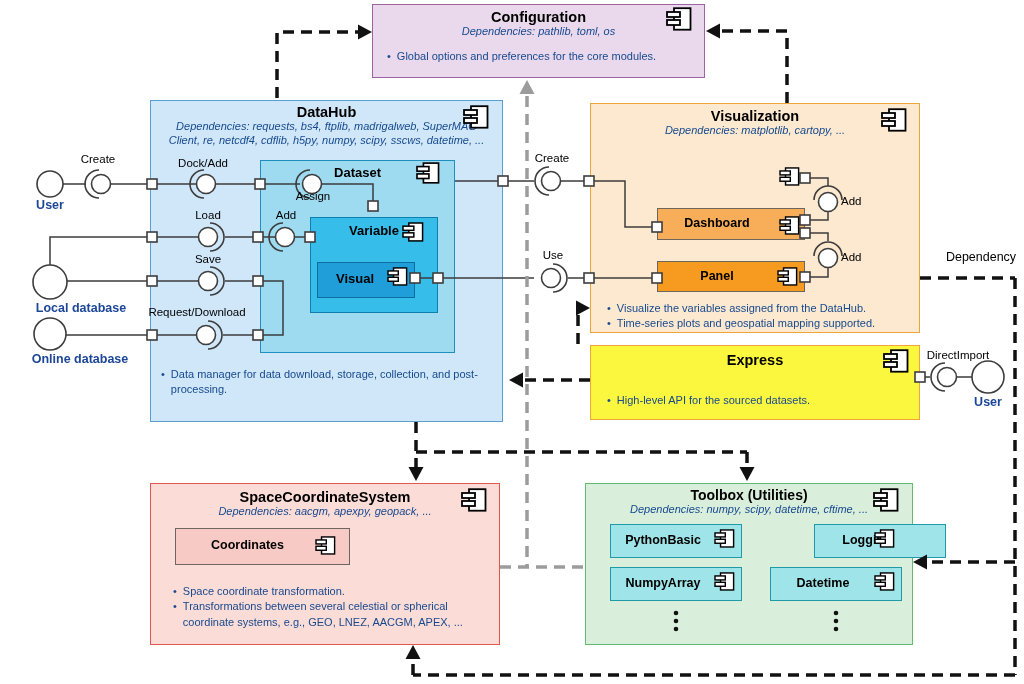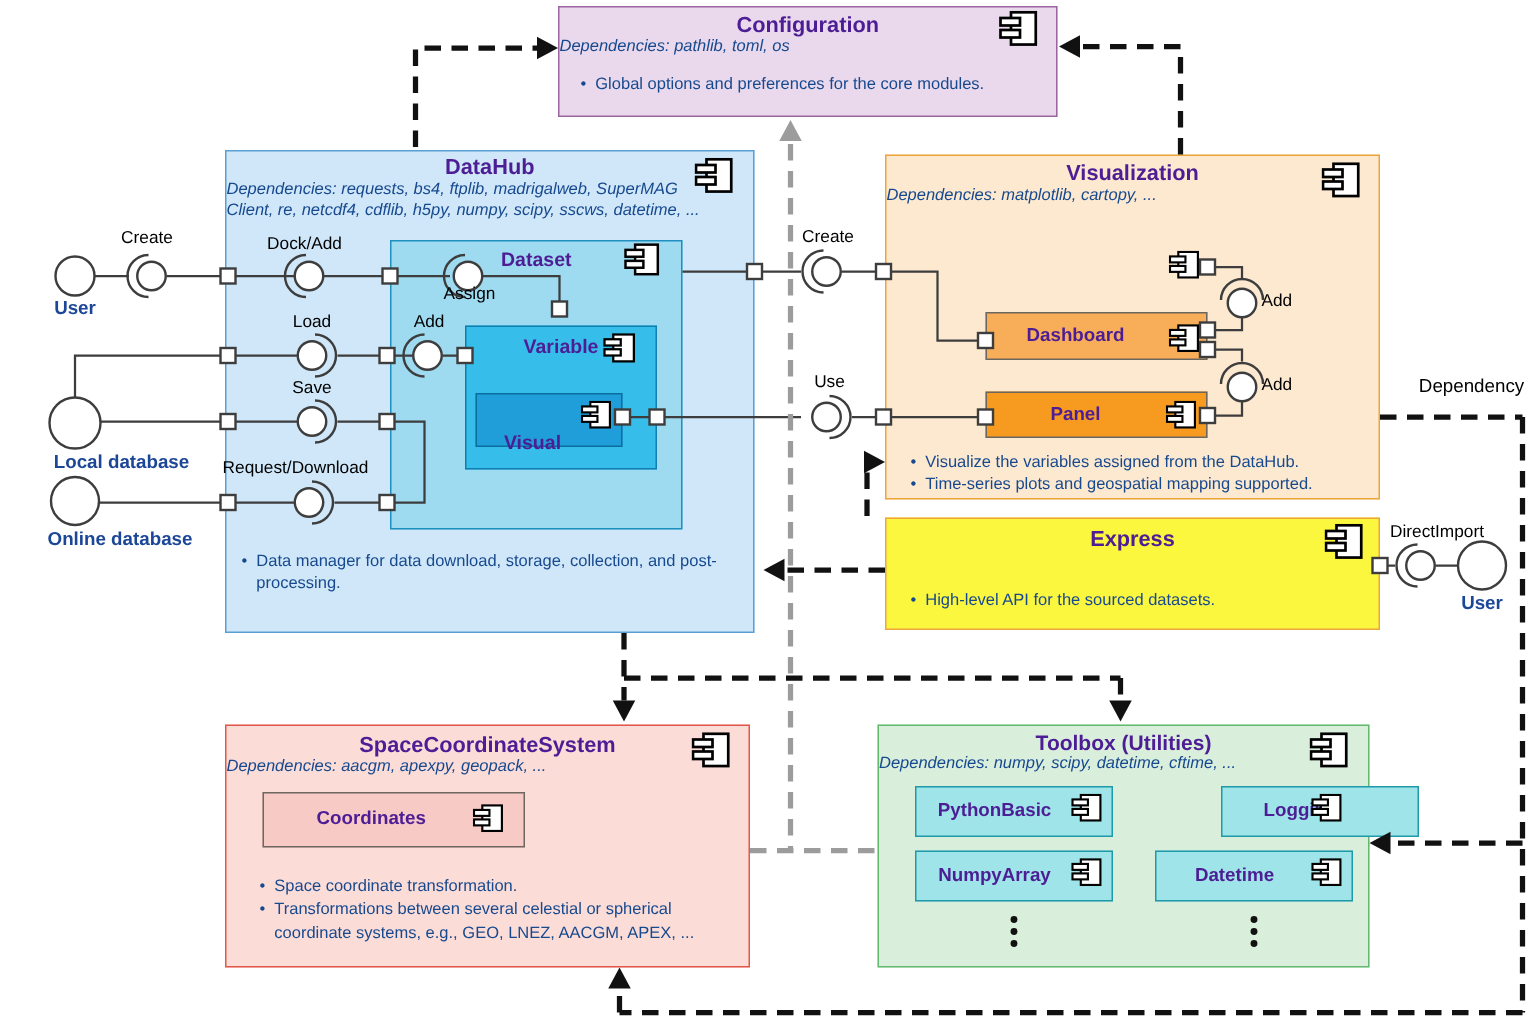--- a/index.html
+++ b/index.html
@@ -1,38 +1,38 @@
 <!DOCTYPE html>
 <html><head>
 <meta charset="utf-8">
 <style>
   html,body{margin:0;padding:0;background:#fff;}
   #stage{position:relative;width:1024px;height:684px;background:#fff;overflow:hidden;
          font-family:"Liberation Sans","DejaVu Sans",sans-serif;color:#000;}
   #wires{position:absolute;left:0;top:0;z-index:5;pointer-events:none;}
   .box{position:absolute;box-sizing:border-box;border:1.6px solid #888;z-index:2;}
-  .t{display:block;text-align:center;font-weight:700;color:#4c1d95;white-space:nowrap;}
-  .deps{display:block;text-align:left;font-style:italic;color:#17498f;font-size:11px;line-height:1.25;white-space:nowrap;}
+  .t{display:block;text-align:center;font-weight:700;color:#000000;white-space:nowrap;}
+  .deps{display:block;text-align:center;font-style:italic;color:#17498f;font-size:11px;line-height:1.25;white-space:nowrap;}
   .bullets{position:absolute;color:#17498f;font-size:11px;line-height:1.4;z-index:3;}
   .bullet{display:flex;gap:6px;}
   .bullet::before{content:"\2022";flex:0 0 auto;}
   .lbl{position:absolute;font-size:11.5px;color:#000;white-space:nowrap;transform:translateX(-50%);z-index:6;}
   .lbl.anch-left{transform:none;}
   .actor{position:absolute;font-size:12.5px;font-weight:700;color:#1c4697;white-space:nowrap;transform:translateX(-50%);z-index:6;}
   
   .configuration{left:372px;top:4px;width:333px;height:74px;background:#ead9ec;border-color:#9c64a0;}
   .configuration .t{font-size:14.5px;padding-top:4px;}
   .datahub{left:150px;top:100px;width:353px;height:322px;background:#cfe7f8;border-color:#5a9fd4;}
   .datahub .t{font-size:14.5px;padding-top:3px;}
   .dataset{left:260px;top:160px;width:195px;height:193px;background:#9edaf0;border-color:#1e8fbe;}
   .dataset .t{font-size:13px;padding-top:4px;}
   .variable{left:310px;top:217px;width:128px;height:96px;background:#36bdea;border-color:#0e7fae;}
   .variable .t{font-size:13px;padding-top:5px;}
   .visual{left:317px;top:262px;width:98px;height:36px;background:#1f9ed9;border-color:#0c6e9e;}
-  .visual .t{font-size:13px;padding-top:24px;padding-right:22px;}
+  .visual .t{font-size:13px;padding-top:8px;padding-right:22px;}
   .visualization{left:590px;top:103px;width:330px;height:230px;background:#fce9d0;border-color:#eda438;}
   .visualization .t{font-size:14.5px;padding-top:4px;}
   .figure{left:657px;top:158px;width:148px;height:32px;background:#f9cb94;border-color:#6d665e;}
   .dashboard{left:657px;top:208px;width:148px;height:32px;background:#f8ad58;border-color:#6d665e;}
   .panel{left:657px;top:261px;width:148px;height:31px;background:#f79b20;border-color:#6d665e;}
   .figure .t,.dashboard .t,.panel .t{font-size:12.5px;padding-top:7px;padding-right:28px;}
   .express{left:590px;top:345px;width:330px;height:75px;background:#fbf63e;border-color:#efa43c;}
   .express .t{font-size:14.5px;padding-top:6px;}
   .scs{left:150px;top:483px;width:350px;height:162px;background:#fcdcd7;border-color:#e2574b;}
   .scs .t{font-size:14.5px;padding-top:5px;}

